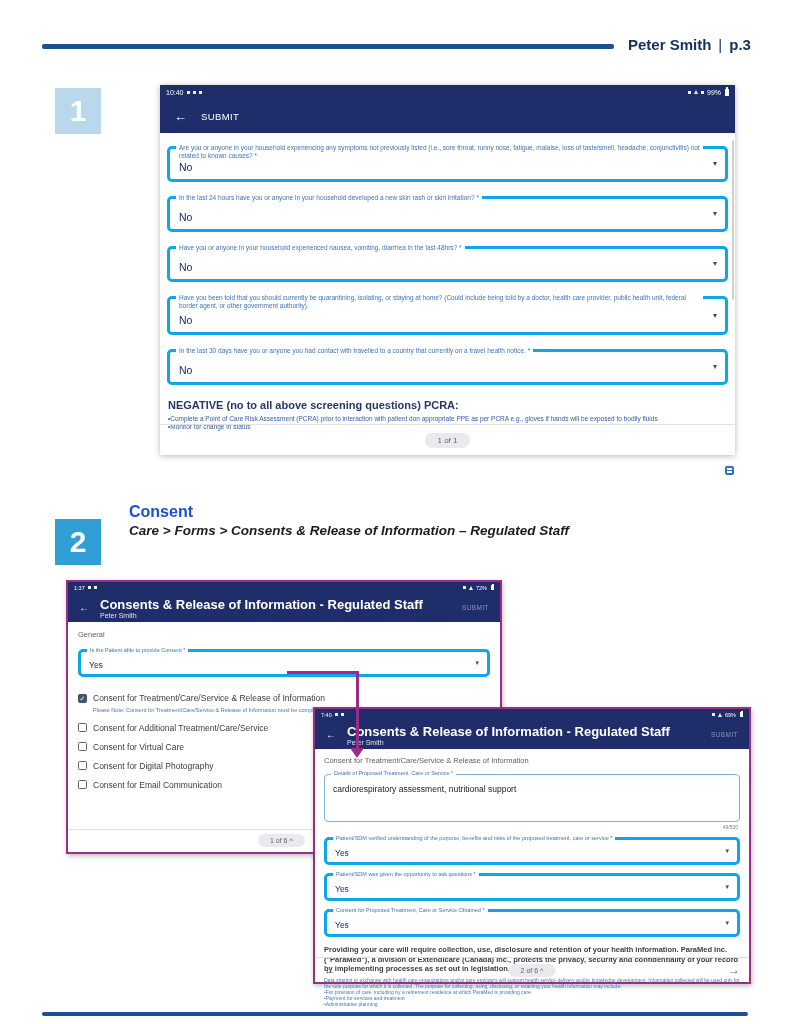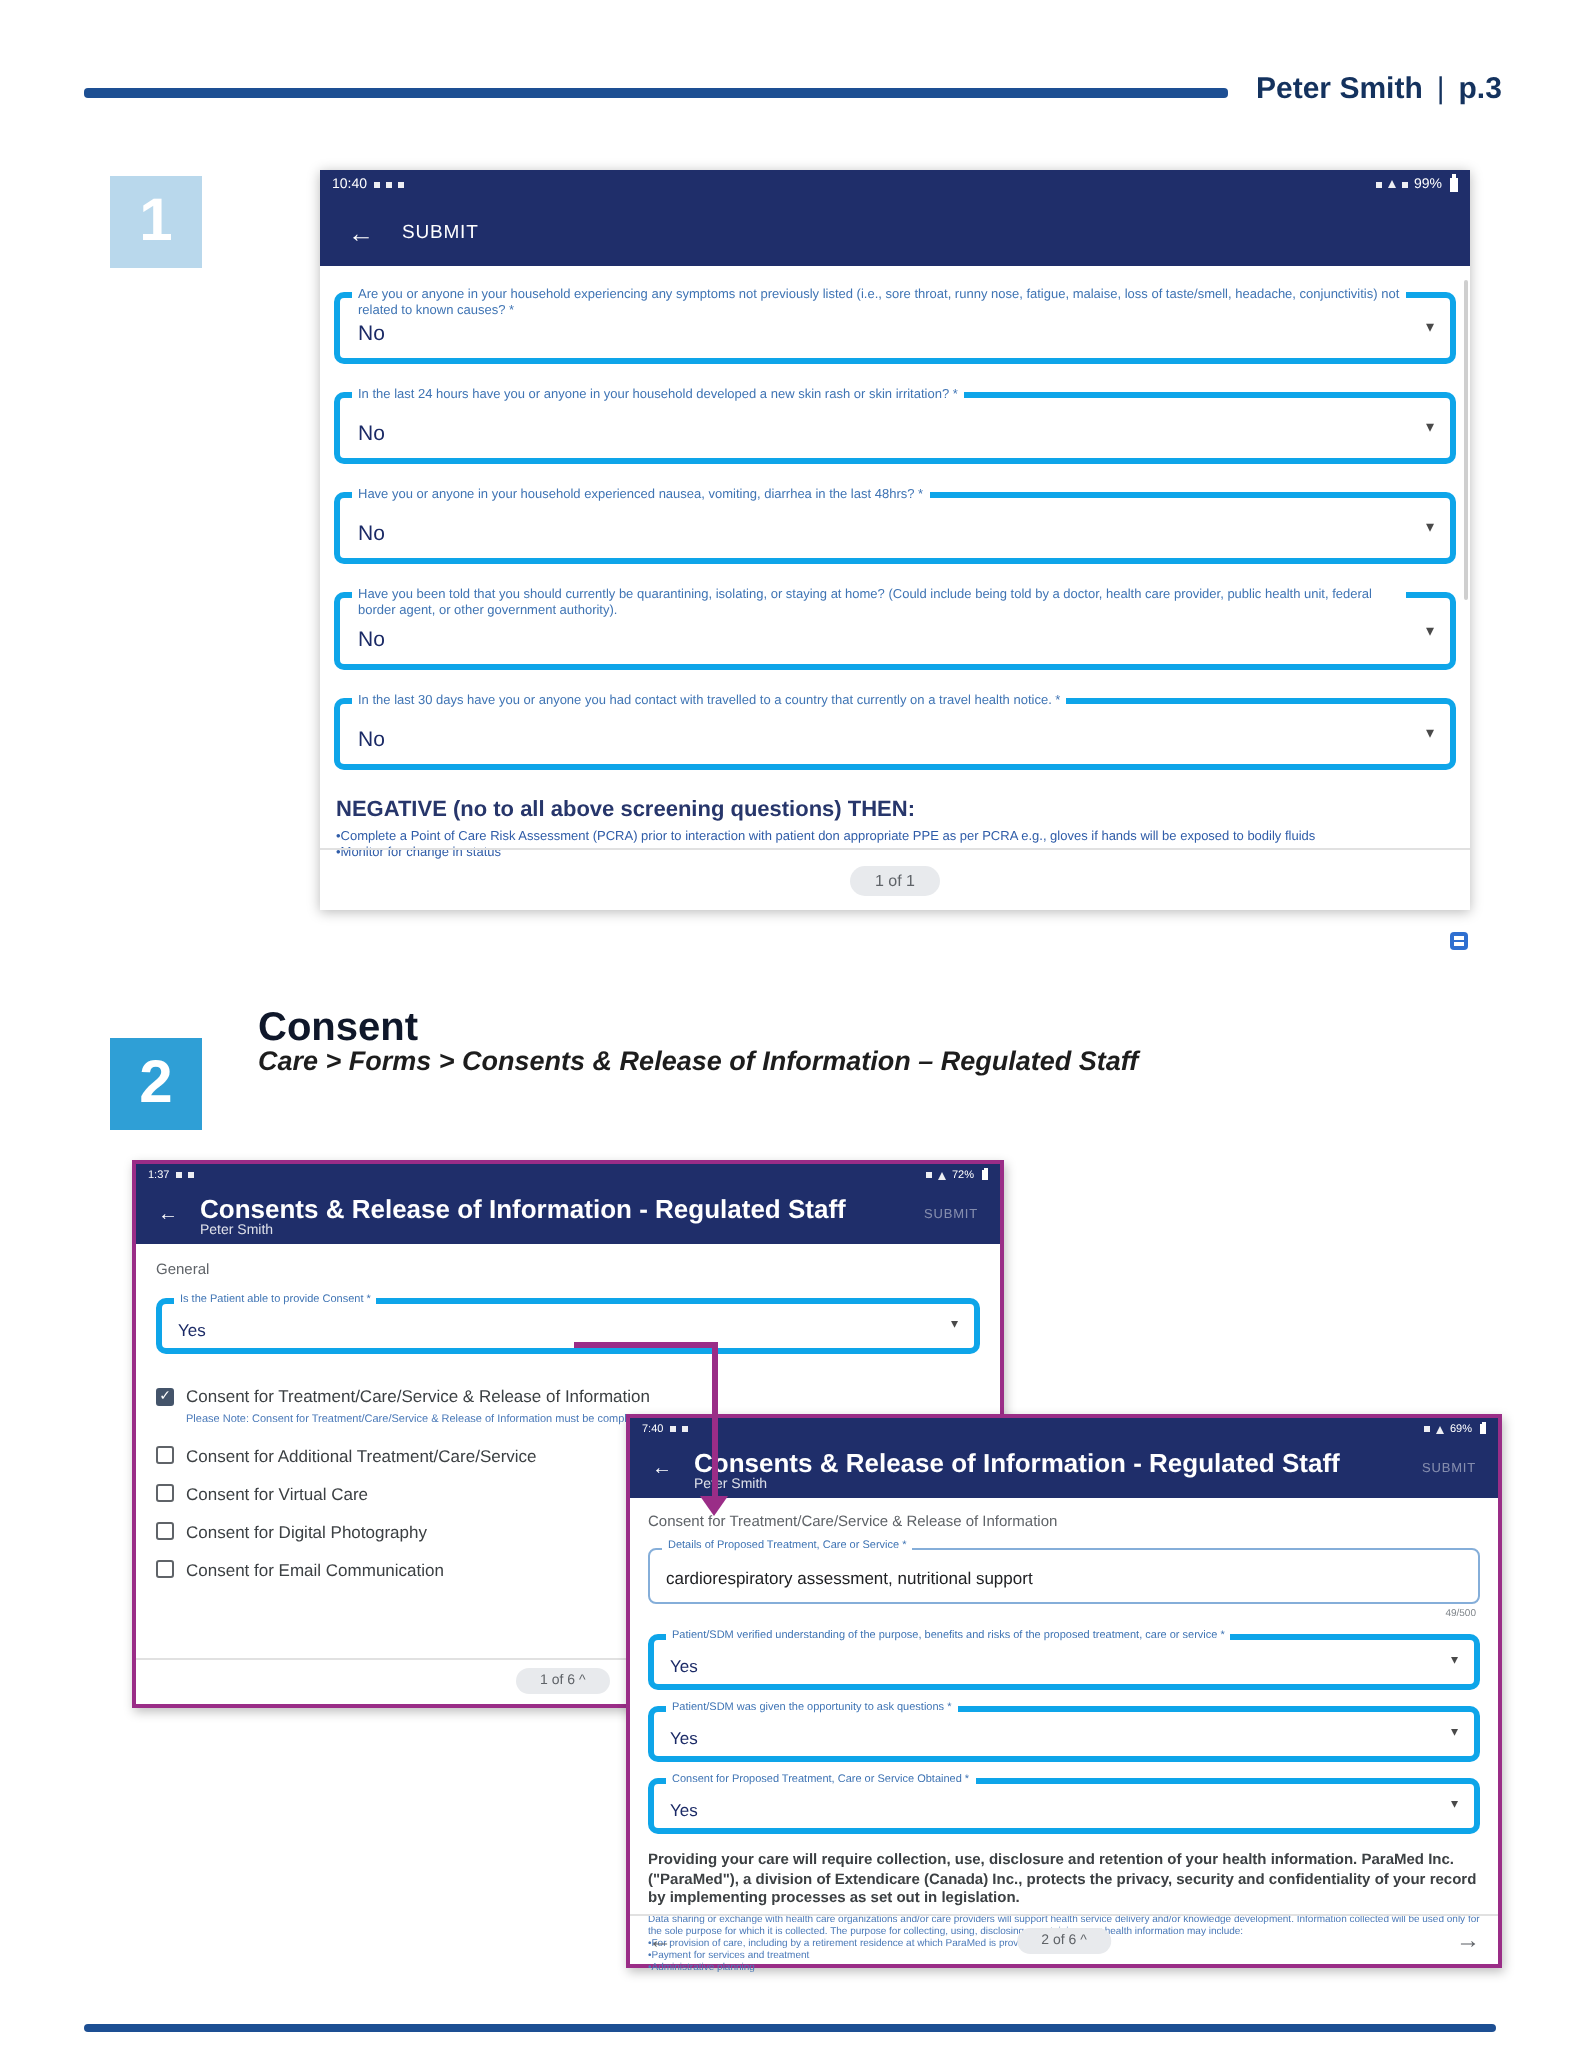--- a/index.html
+++ b/index.html
@@ -12,21 +12,21 @@
   .hdr-text .sep{margin:0 7px;font-weight:400;}
   .ftr-rule{position:absolute;left:42px;top:1012px;width:706px;height:4px;background:#1d4f93;border-radius:2px;}
 
   
   .tile{position:absolute;width:46px;height:46px;display:flex;align-items:center;justify-content:center;
         color:#fff;font-size:30px;font-weight:700;}
   .tile1{left:55px;top:88px;background:#b9d8ec;}
   .tile2{left:55px;top:519px;background:#2f9fd6;}
 
   
-  .consent-title{position:absolute;left:129px;top:503px;font-size:20px;font-weight:700;color:#0f172a;}
+  .consent-title{position:absolute;left:129px;top:503px;font-size:16px;font-weight:700;color:#1d4ed8;}
   .crumb{position:absolute;left:129px;top:523px;font-size:13.5px;font-style:italic;font-weight:600;color:#1d1d1d;}
 
   
   .shot{position:absolute;background:#fff;box-shadow:0 1px 6px rgba(0,0,0,.28);}
   .navy{background:#1f2e6a;color:#fff;}
   .statusbar{display:flex;justify-content:space-between;align-items:center;padding:0 6px;}
   .sb-side{display:flex;align-items:center;gap:3px;}
   .sb-dot{width:3px;height:3px;background:#fff;opacity:.92;}
   .sb-tri{width:0;height:0;border-left:2px solid transparent;border-right:2px solid transparent;border-bottom:4px solid #fff;opacity:.92;}
   .batt{width:4px;height:7px;background:#fff;position:relative;margin-left:1px;}
@@ -86,21 +86,21 @@
   .cb-row{display:flex;align-items:center;gap:6px;margin-bottom:9px;}
   .cb-box{width:9px;height:9px;border:1.5px solid #5f6368;border-radius:1.5px;box-sizing:border-box;flex:0 0 auto;}
   .cb-box.checked{background:#44546a;border-color:#44546a;color:#fff;font-size:7px;line-height:8px;text-align:center;}
   .cb-label{font-size:8.5px;color:#3c4043;}
   .cb-note{font-size:5.5px;line-height:6.5px;color:#4a79b8;margin:-5px 0 9px 15px;}
   .a-pagbar{position:absolute;left:0;right:0;bottom:0;height:22px;border-top:1px solid #e1e1e1;}
   .a-pagbar .pill{position:absolute;left:190px;top:4px;font-size:7px;}
 
   .b-body{position:relative;padding:7px 9px 0 9px;}
   .b-head{font-size:7.5px;color:#5f6368;margin-bottom:9px;}
-  .ta-field{position:relative;border:1px solid #85aed9;border-radius:4px;height:28px;padding:9px 8px 0 8px;
+  .ta-field{position:relative;border:1px solid #85aed9;border-radius:4px;height:48px;padding:9px 8px 0 8px;
             font-size:8.5px;color:#202124;box-sizing:border-box;}
   .ta-field .flabel{font-size:5.5px;line-height:6.5px;}
   .counter{text-align:right;font-size:5px;color:#80868b;margin:2px 2px 7px 0;}
   .b-body .mfield{padding:8px 18px 4px 8px;font-size:8.5px;line-height:10px;margin-bottom:8px;}
   .b-body .flabel{font-size:5.5px;line-height:6.5px;}
   .b-body .fcaret{font-size:7px;}
   .priv-par{font-size:7.5px;line-height:9.5px;font-weight:600;color:#3c4043;margin-top:6px;}
   .priv-small{font-size:5px;line-height:6px;color:#4a79b8;margin-top:3px;}
   .priv-bullet{font-size:5px;line-height:6px;color:#4a79b8;}
   .b-navbar{position:absolute;left:0;right:0;bottom:0;height:24px;border-top:1px solid #e1e1e1;
@@ -165,21 +165,21 @@
       <div class="mfield tall">
         <span class="flabel">Have you been told that you should currently be quarantining, isolating, or staying at home? (Could include being told by a doctor, health care provider, public health unit, federal border agent, or other government authority).</span>
         <span class="fvalue">No</span>
         <span class="fcaret">▾</span>
       </div>
       <div class="mfield">
         <span class="flabel">In the last 30 days have you or anyone you had contact with travelled to a country that currently on a travel health notice. *</span>
         <span class="fvalue">No</span>
         <span class="fcaret">▾</span>
       </div>
-      <div class="neg-head">NEGATIVE (no to all above screening questions) THEN:</div>
+      <div class="neg-head">NEGATIVE (no to all above screening questions) PCRA:</div>
       <div class="neg-bullet">•Complete a Point of Care Risk Assessment (PCRA) prior to interaction with patient don appropriate PPE as per PCRA e.g., gloves if hands will be exposed to bodily fluids</div>
       <div class="neg-bullet">•Monitor for change in status</div>
     </div>
     <div class="s1-scroll"></div>
     <div class="s1-pagbar">
       <span class="pill">1 of 1</span>
     </div>
   </div>
   <div class="kb-icon"></div>
 

